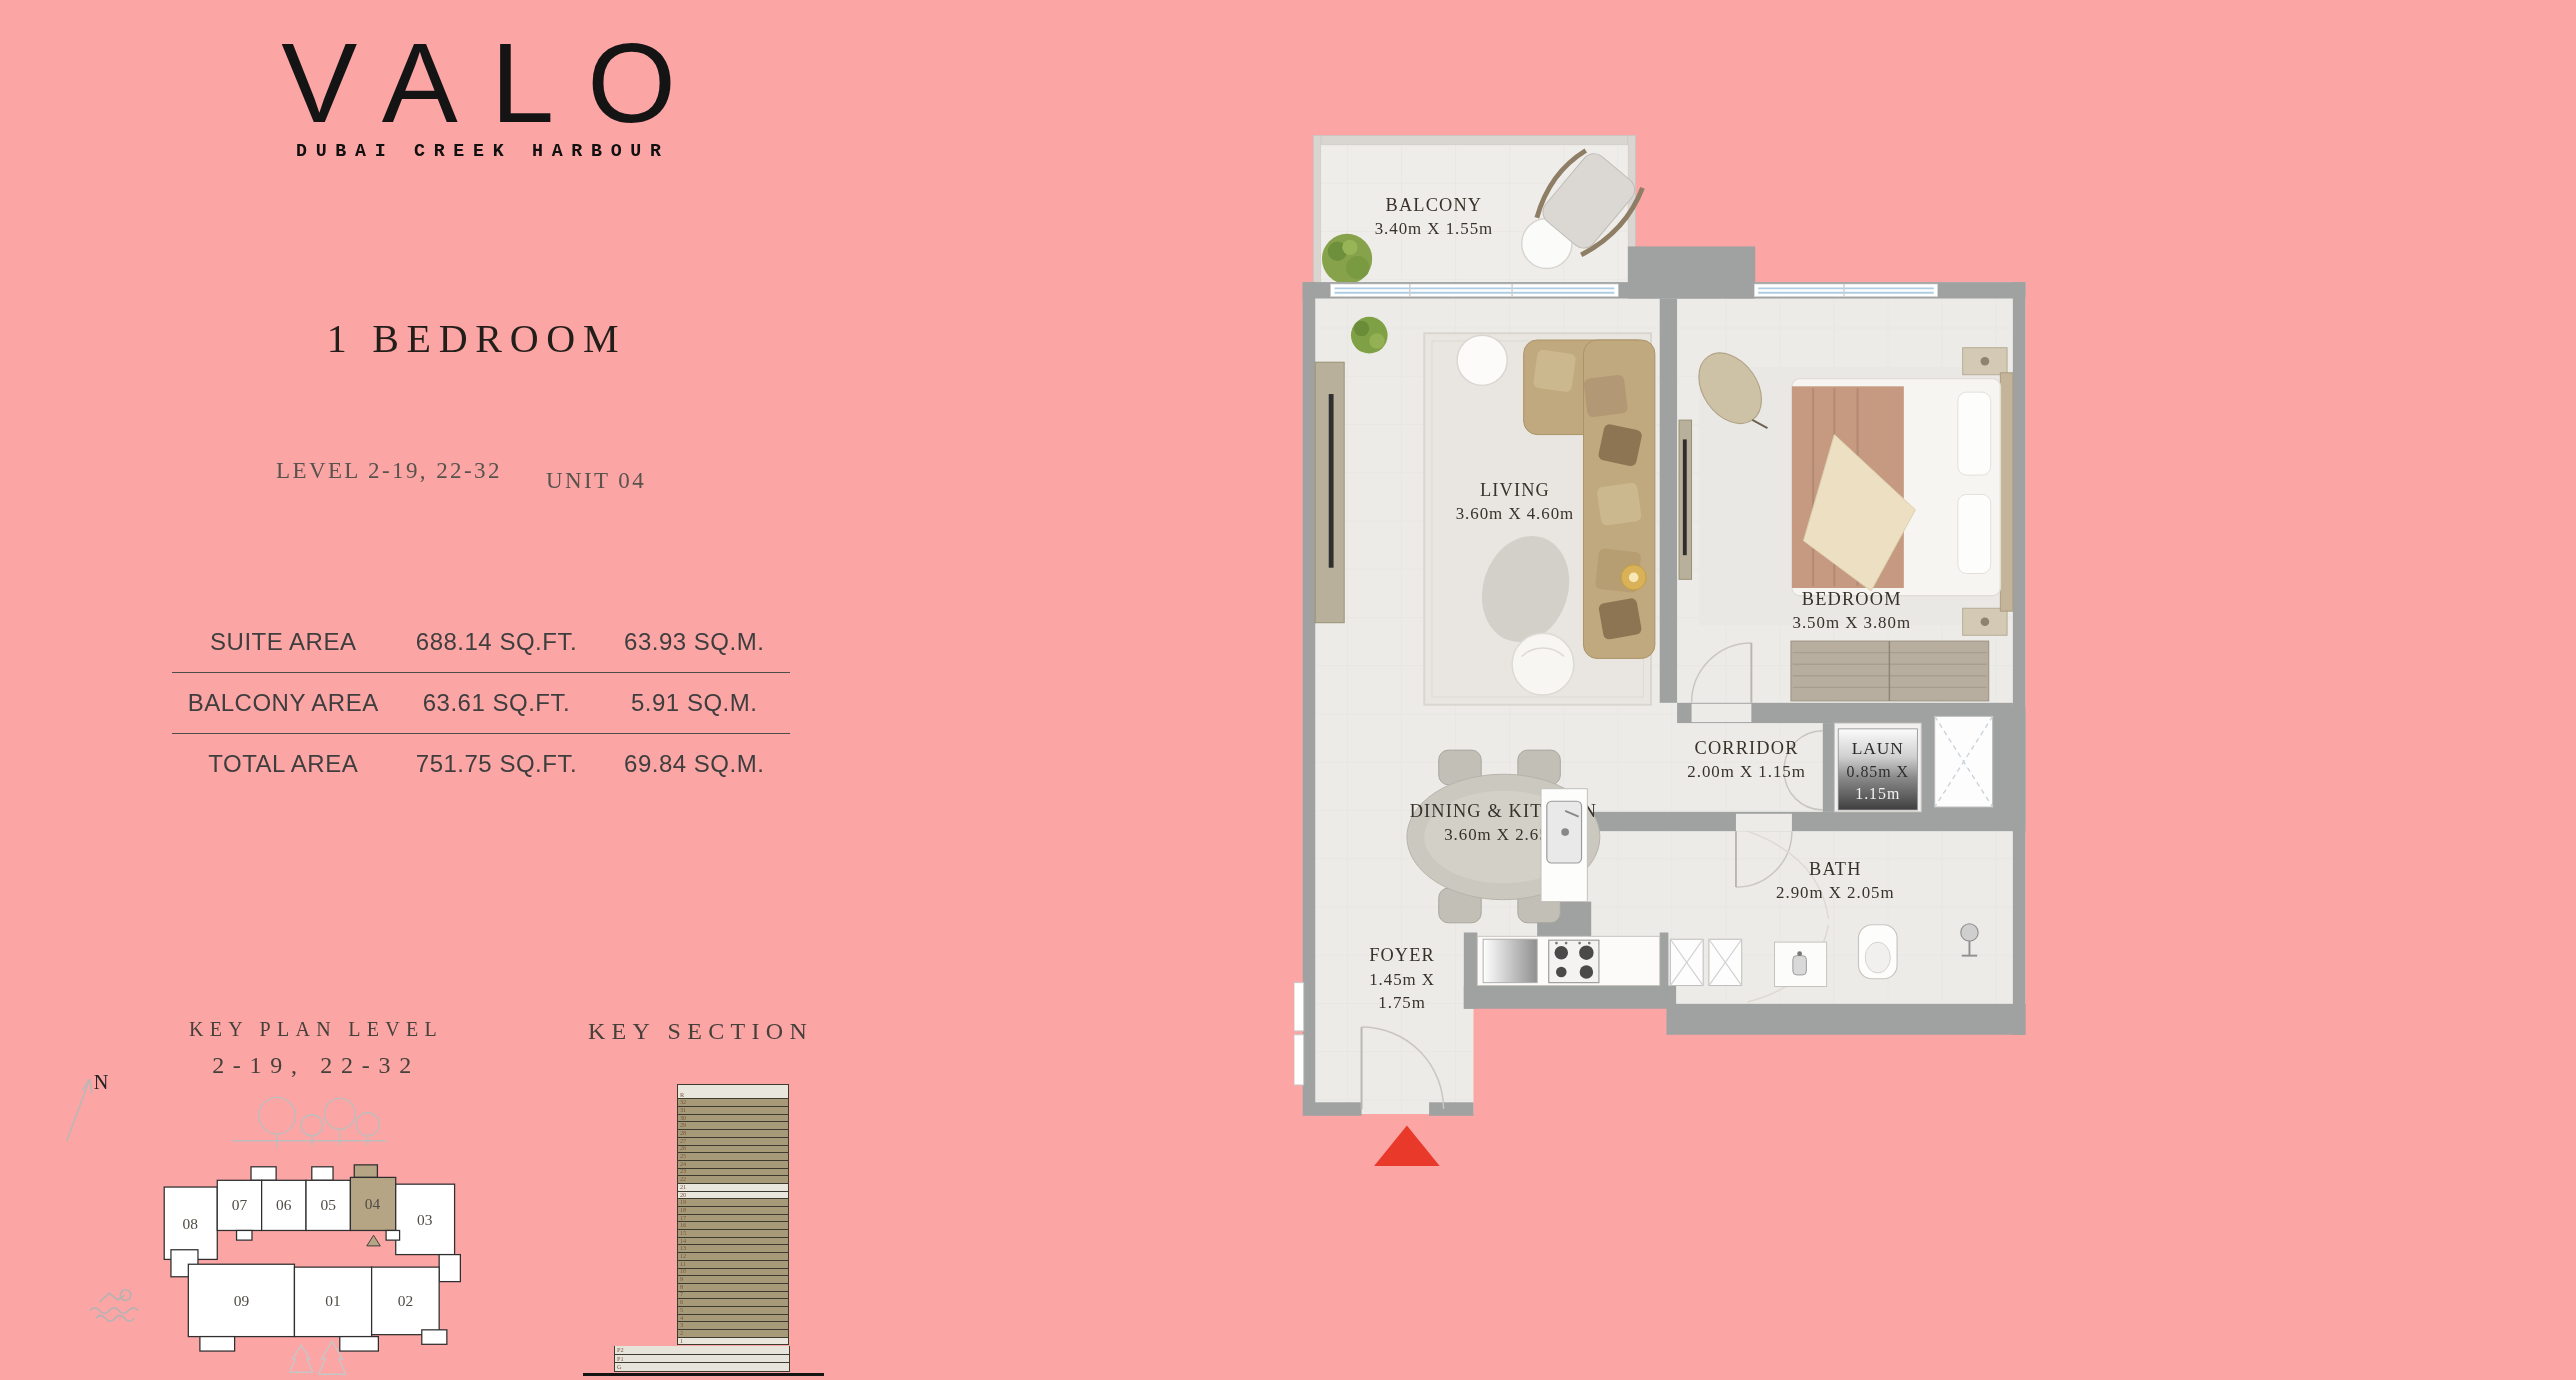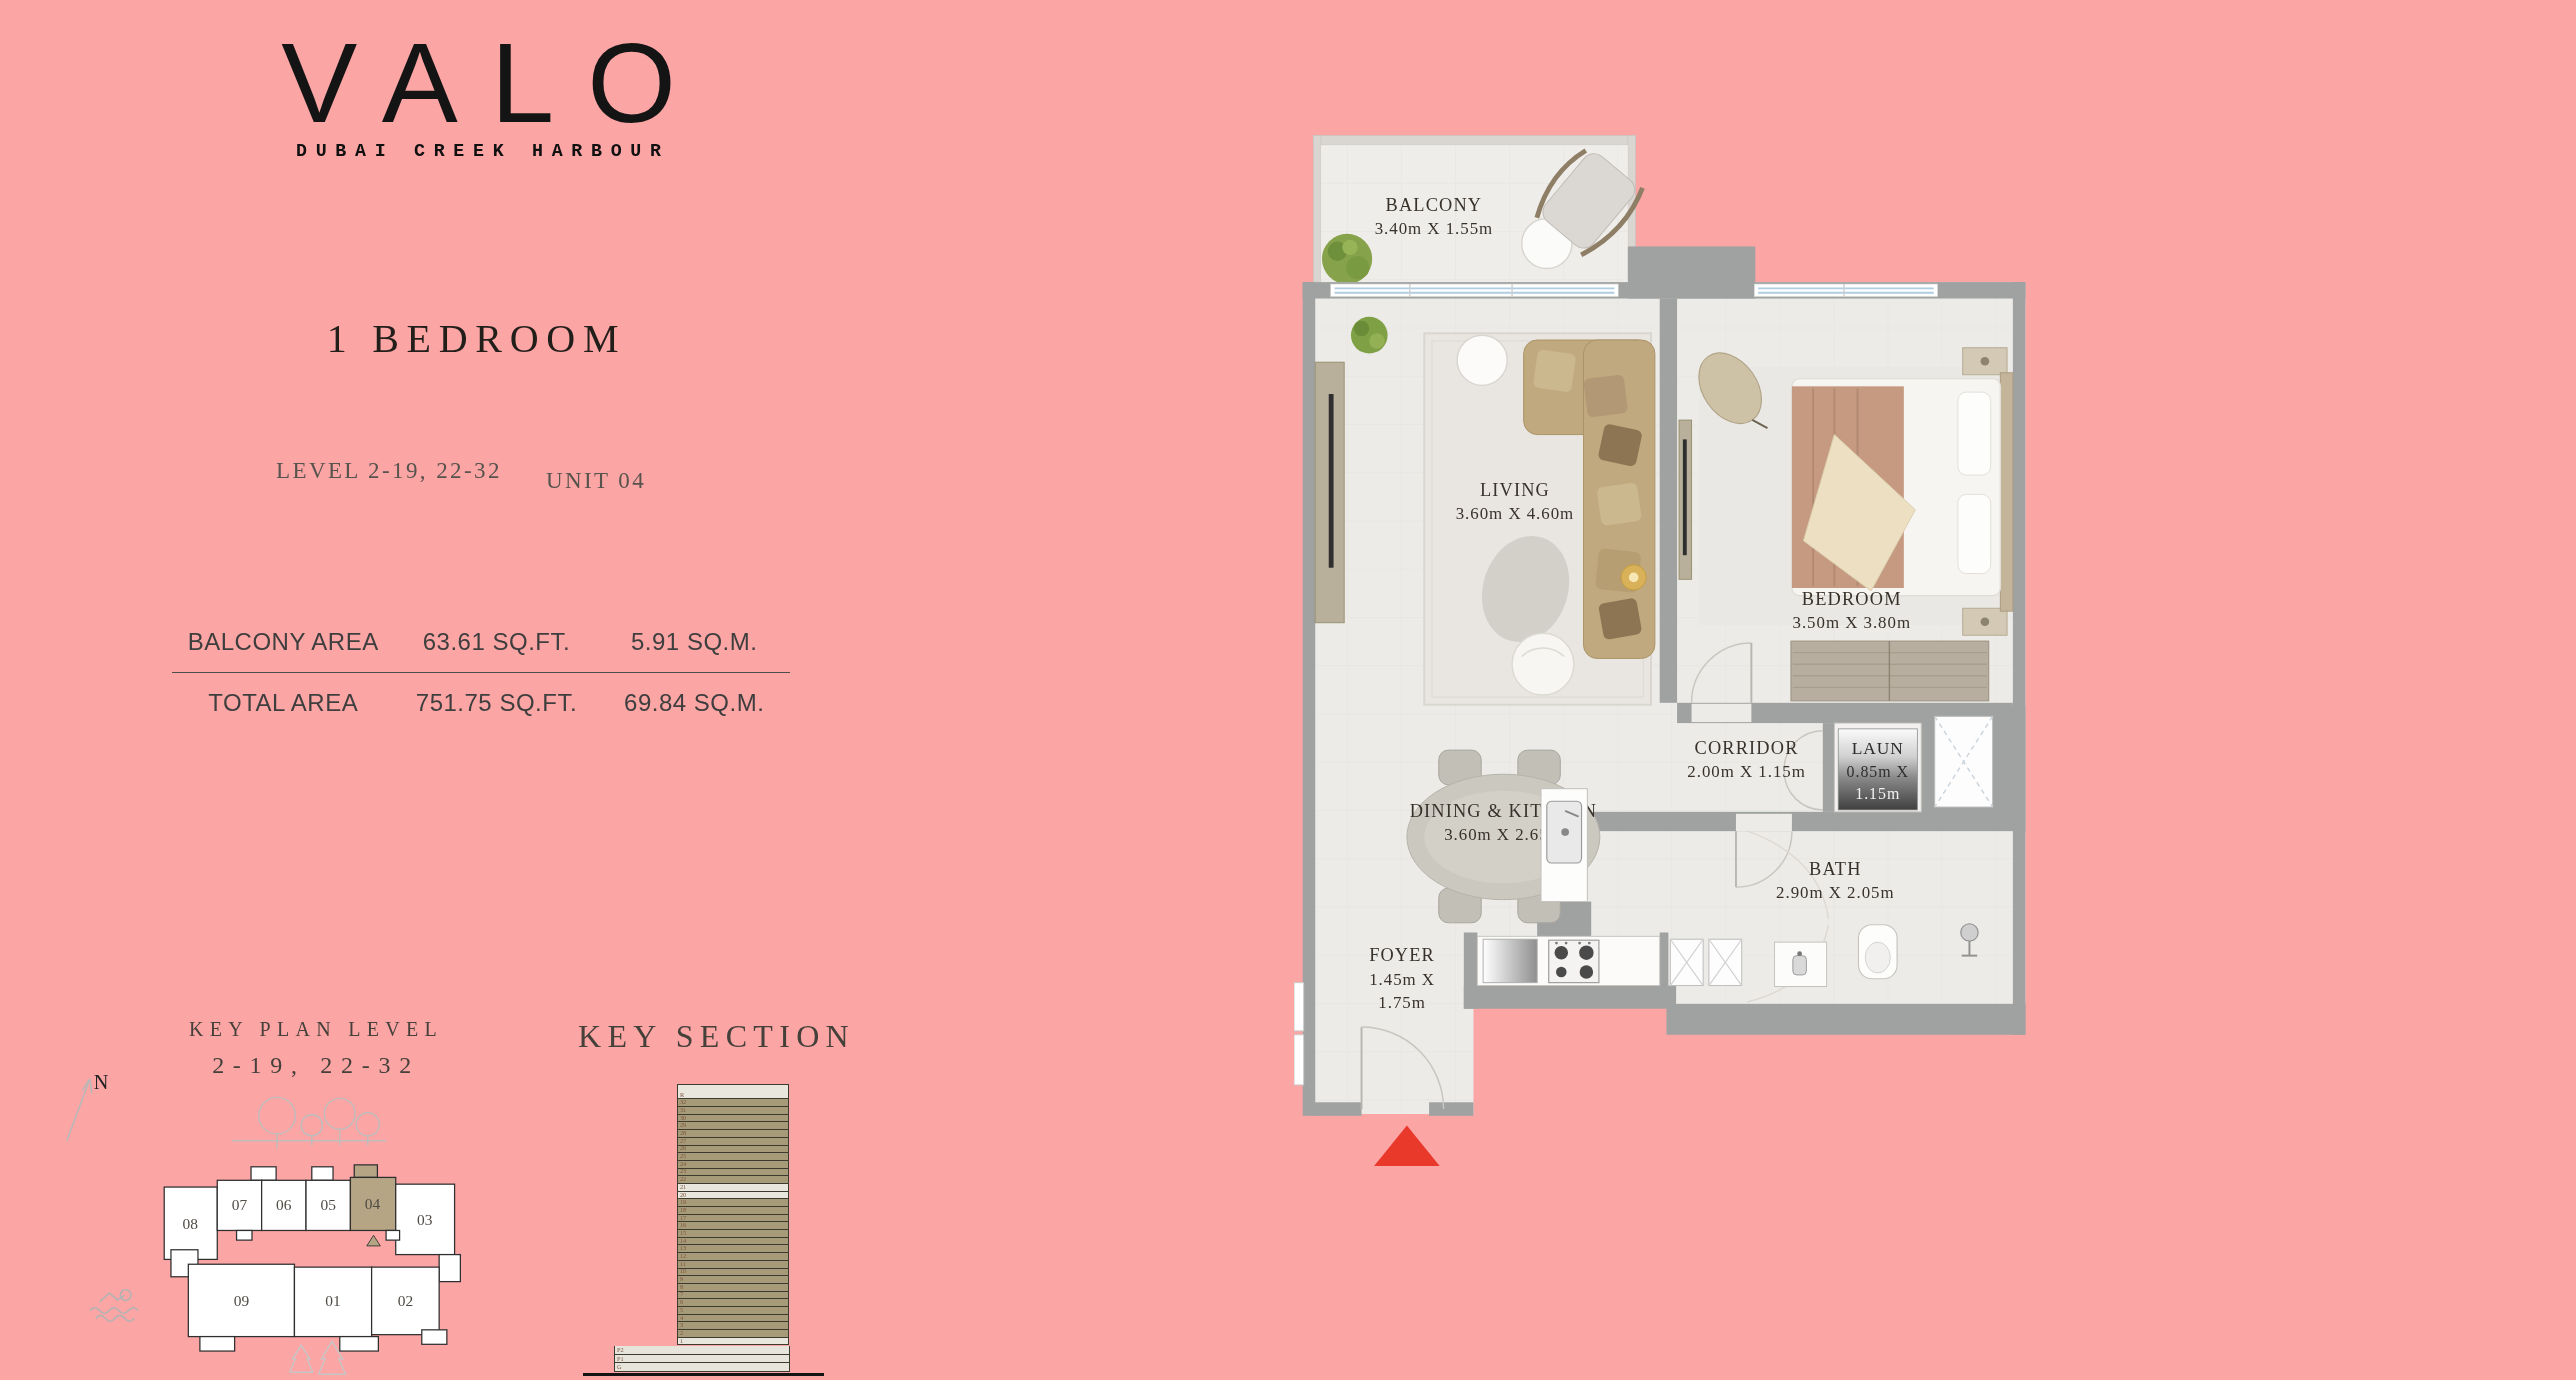--- a/index.html
+++ b/index.html
@@ -21,21 +21,21 @@
   .unit-label{left:546px;top:468px;}
 
   .area-table{left:172px;top:612px;width:618px;
         font-family:"Liberation Sans",sans-serif;color:#3e3e3e;}
   .at-row{display:grid;grid-template-columns:36% 33% 31%;height:60px;
         align-items:center;text-align:center;font-size:24px;letter-spacing:0.5px;}
   .at-row + .at-row{border-top:1.5px solid #4d4d4d;}
 
   .kp-title1{left:123px;top:1018px;width:386px;text-align:center;font-size:20px;letter-spacing:6.3px;color:#45403a;}
   .kp-title2{left:123px;top:1052px;width:386px;text-align:center;font-size:24px;letter-spacing:8.7px;color:#45403a;}
-  .ks-title{left:546px;top:1018px;width:309px;text-align:right;font-size:32px;letter-spacing:6.3px;color:#45403a;}
+  .ks-title{left:546px;top:1018px;width:309px;text-align:center;font-size:24px;letter-spacing:6.3px;color:#45403a;}
 
   
   .key-section{left:575px;top:1052px;width:270px;height:328px;}
   .ks-tower{position:absolute;left:102px;top:32px;width:112px;}
   .ks-floor{box-sizing:border-box;height:7.7px;background:#a79a79;border:1px solid #3d3a30;border-top:none;
             display:flex;align-items:flex-end;}
   .ks-floor:first-child{border-top:1px solid #3d3a30;height:15.4px;}
   .ks-floor.light{background:#e9e6dd;}
   .ks-floor span,.ks-podium-row span{font-family:"Liberation Serif",serif;font-size:6.3px;line-height:6.8px;
             color:#7c5640;padding-left:1.9px;display:block;}
@@ -56,20 +56,25 @@
 
   <div class="abs logo">VALO</div>
   <div class="abs tagline">DUBAI CREEK HARBOUR</div>
 
   <div class="abs unit-title">1 BEDROOM</div>
 
   <div class="abs meta level-label">LEVEL 2-19, 22-32</div>
   <div class="abs meta unit-label">UNIT 04</div>
 
   <div class="abs area-table">
+    <div class="at-row">
+      <span>SUITE AREA</span>
+      <span>688.14 SQ.FT.</span>
+      <span>63.93 SQ.M.</span>
+    </div>
     <div class="at-row">
       <span>BALCONY AREA</span>
       <span>63.61 SQ.FT.</span>
       <span>5.91 SQ.M.</span>
     </div>
     <div class="at-row">
       <span>TOTAL AREA</span>
       <span>751.75 SQ.FT.</span>
       <span>69.84 SQ.M.</span>
     </div>

